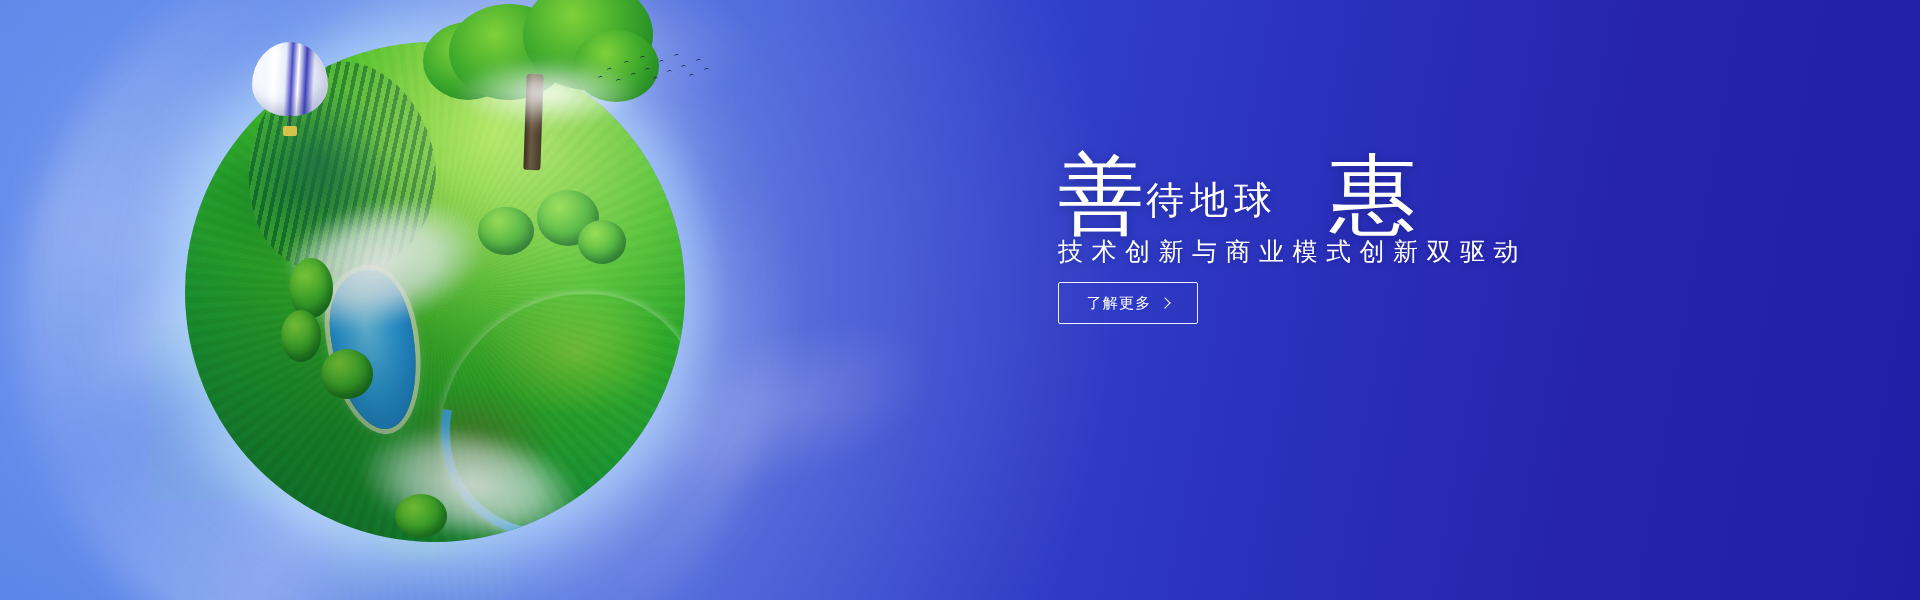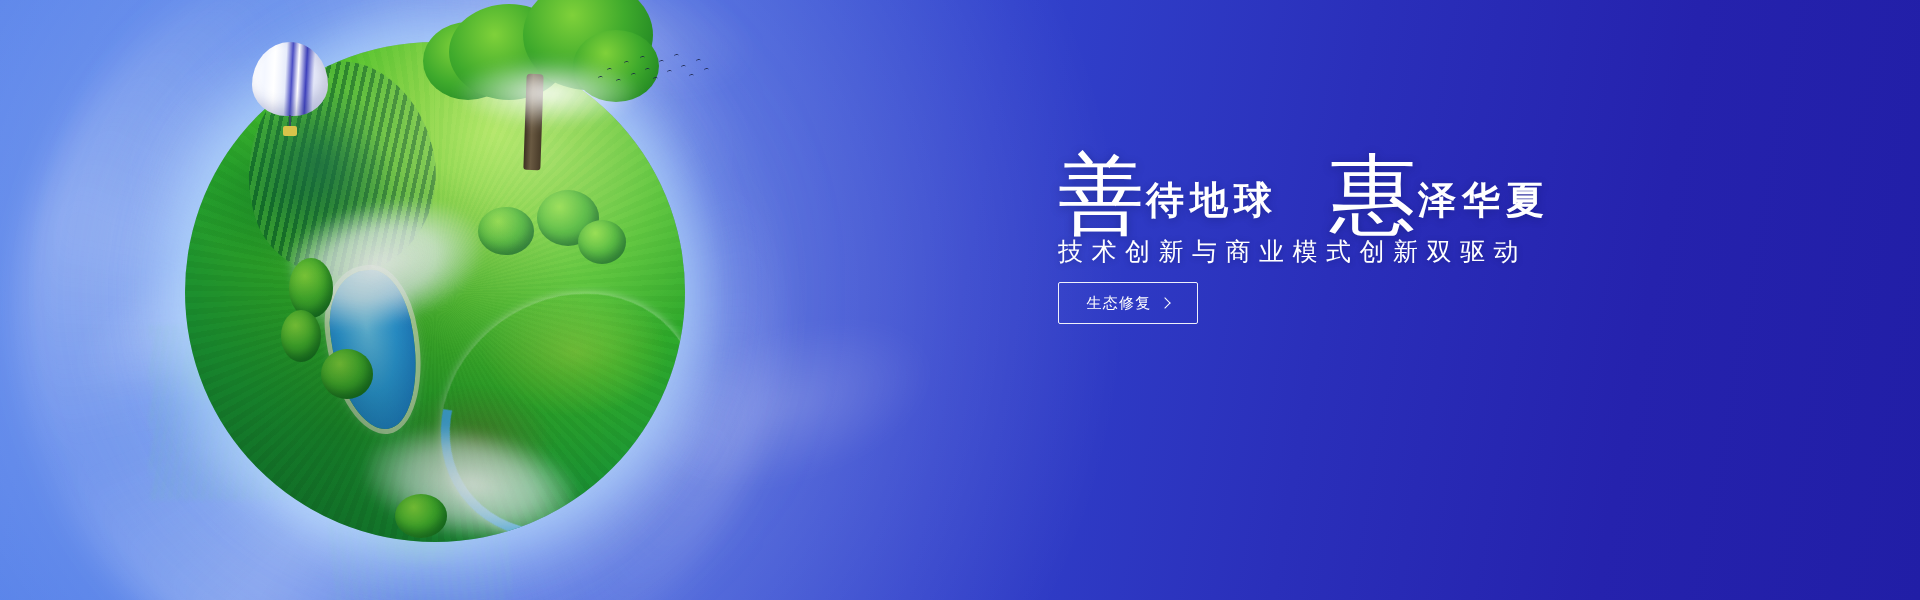--- a/index.html
+++ b/index.html
@@ -203,21 +203,21 @@
   }
   .big-char{
     font-family:"Liberation Serif","DejaVu Serif",serif;
     font-size:86px;line-height:.92;font-weight:400;
     letter-spacing:0;
     text-shadow:0 2px 10px rgba(10,16,70,.35);
     position:relative;top:6px;
   }
   .small-chars{
     font-family:"Liberation Serif","DejaVu Serif",serif;
-    font-size:38px;font-weight:700;letter-spacing:6px;
+    font-size:38px;font-weight:400;letter-spacing:6px;
     position:relative;top:-10px;left:2px;
     text-shadow:0 2px 8px rgba(10,16,70,.30);
   }
   .title-gap{display:inline-block;width:54px;}
   .subtitle{
     font-size:25px;letter-spacing:8.5px;font-weight:400;
     margin-bottom:14px;white-space:nowrap;
     text-shadow:0 1px 6px rgba(10,16,70,.30);
   }
   .desc{
@@ -310,26 +310,25 @@
     <span style="left:108px;top:18px;"></span>
   </div>
 
   <div class="copy">
 
     <div class="title-row">
       <span class="big-char">善</span>
       <span class="small-chars">待地球</span>
       <span class="title-gap"></span>
       <span class="big-char">惠</span>
-      <span class="small-chars">泽华夏</span>
     </div>
 
     <div class="subtitle">技术创新与商业模式创新双驱动</div>
 
 
     <button class="cta">
-      <span>生态修复</span>
+      <span>了解更多</span>
       <span class="chev"></span>
     </button>
 
   </div>
 
 </div>
 
 </body></html>

